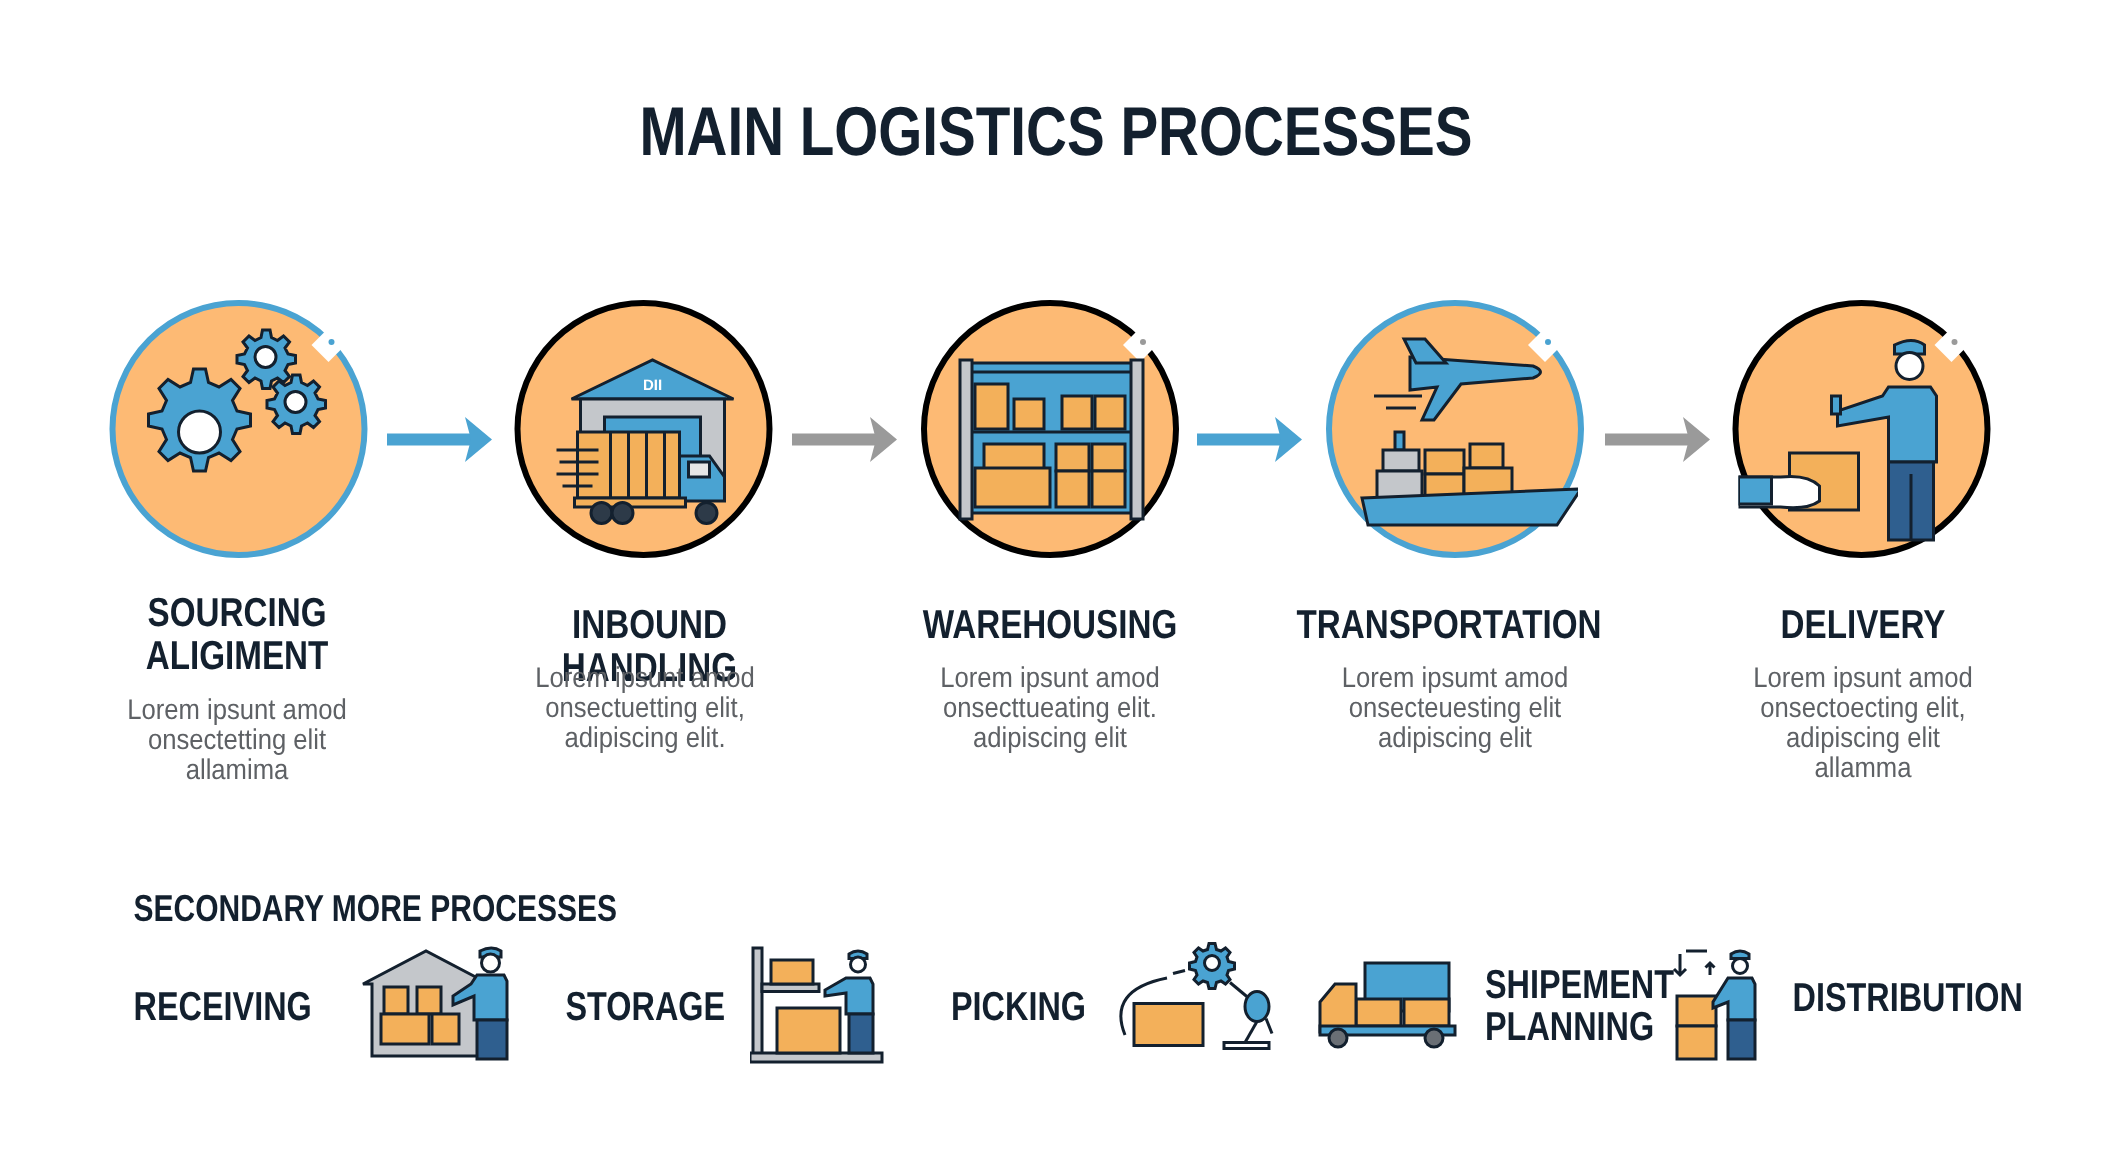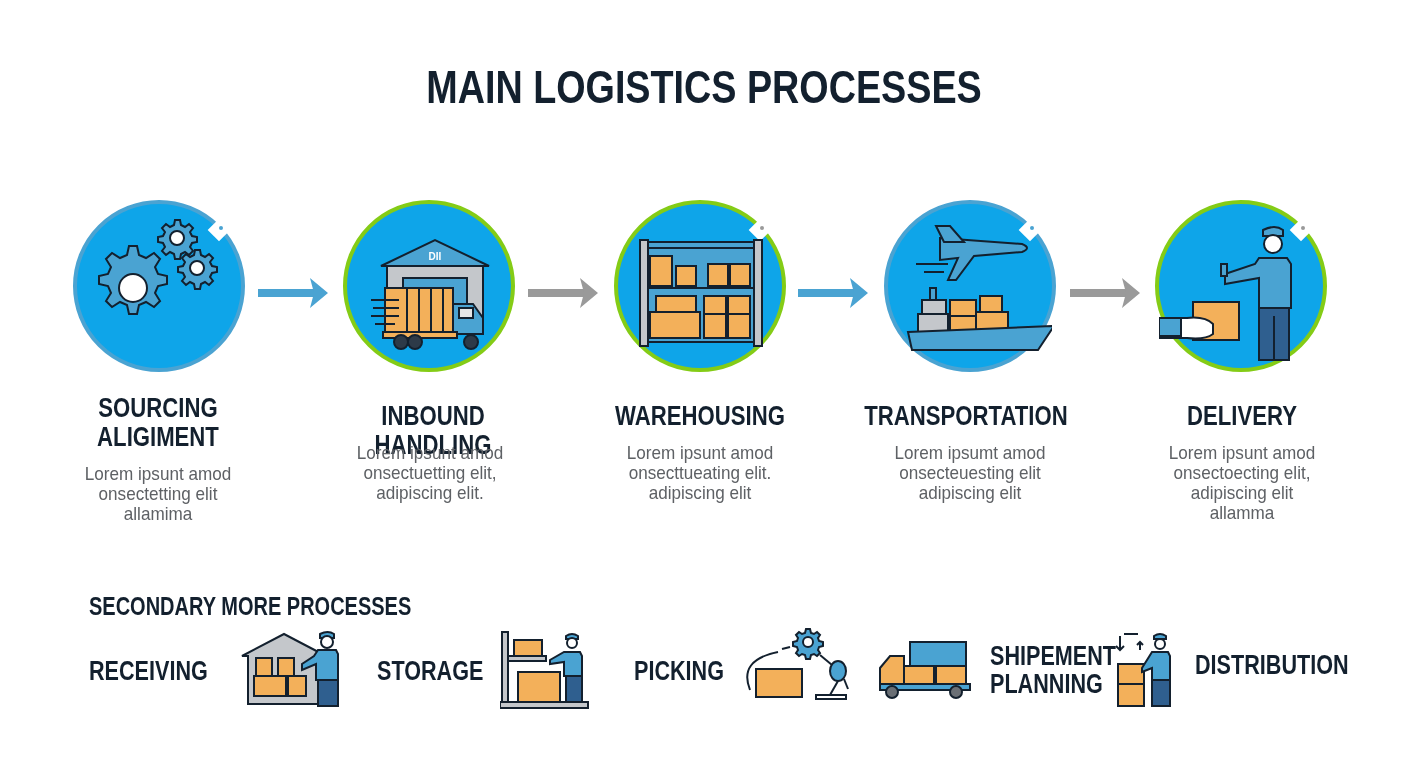--- a/index.html
+++ b/index.html
@@ -7,21 +7,21 @@
     body { position: relative; font-family: "Liberation Sans", sans-serif; color: #13202e; }
 
     .title {
       position: absolute; left: 0; top: 60px; width: 1408px; text-align: center;
       font-family: "Liberation Sans", sans-serif; font-weight: bold;
       font-size: 46px; letter-spacing: 0px; color: #13202e;
       transform: scaleX(0.82); transform-origin: center;
     }
     .circle {
       position: absolute; width: 172px; height: 172px; border-radius: 50%;
-      border: 4px solid #84cc16; background: #0ea5e9;
+      border: 4px solid #000000; background: #fdba74;
     }
     .circle.blue { border-color: #4aa3d2; }
     .circle .gap {
       position: absolute; width: 16px; height: 16px; background: #fff; right: 14px; top: 18px;
       transform: rotate(45deg);
     }
     .circle .dot {
       position: absolute; width: 4px; height: 4px; border-radius: 50%; right: 18px; top: 22px;
     }
     .circle svg { position: absolute; left: 0; top: 0; }

